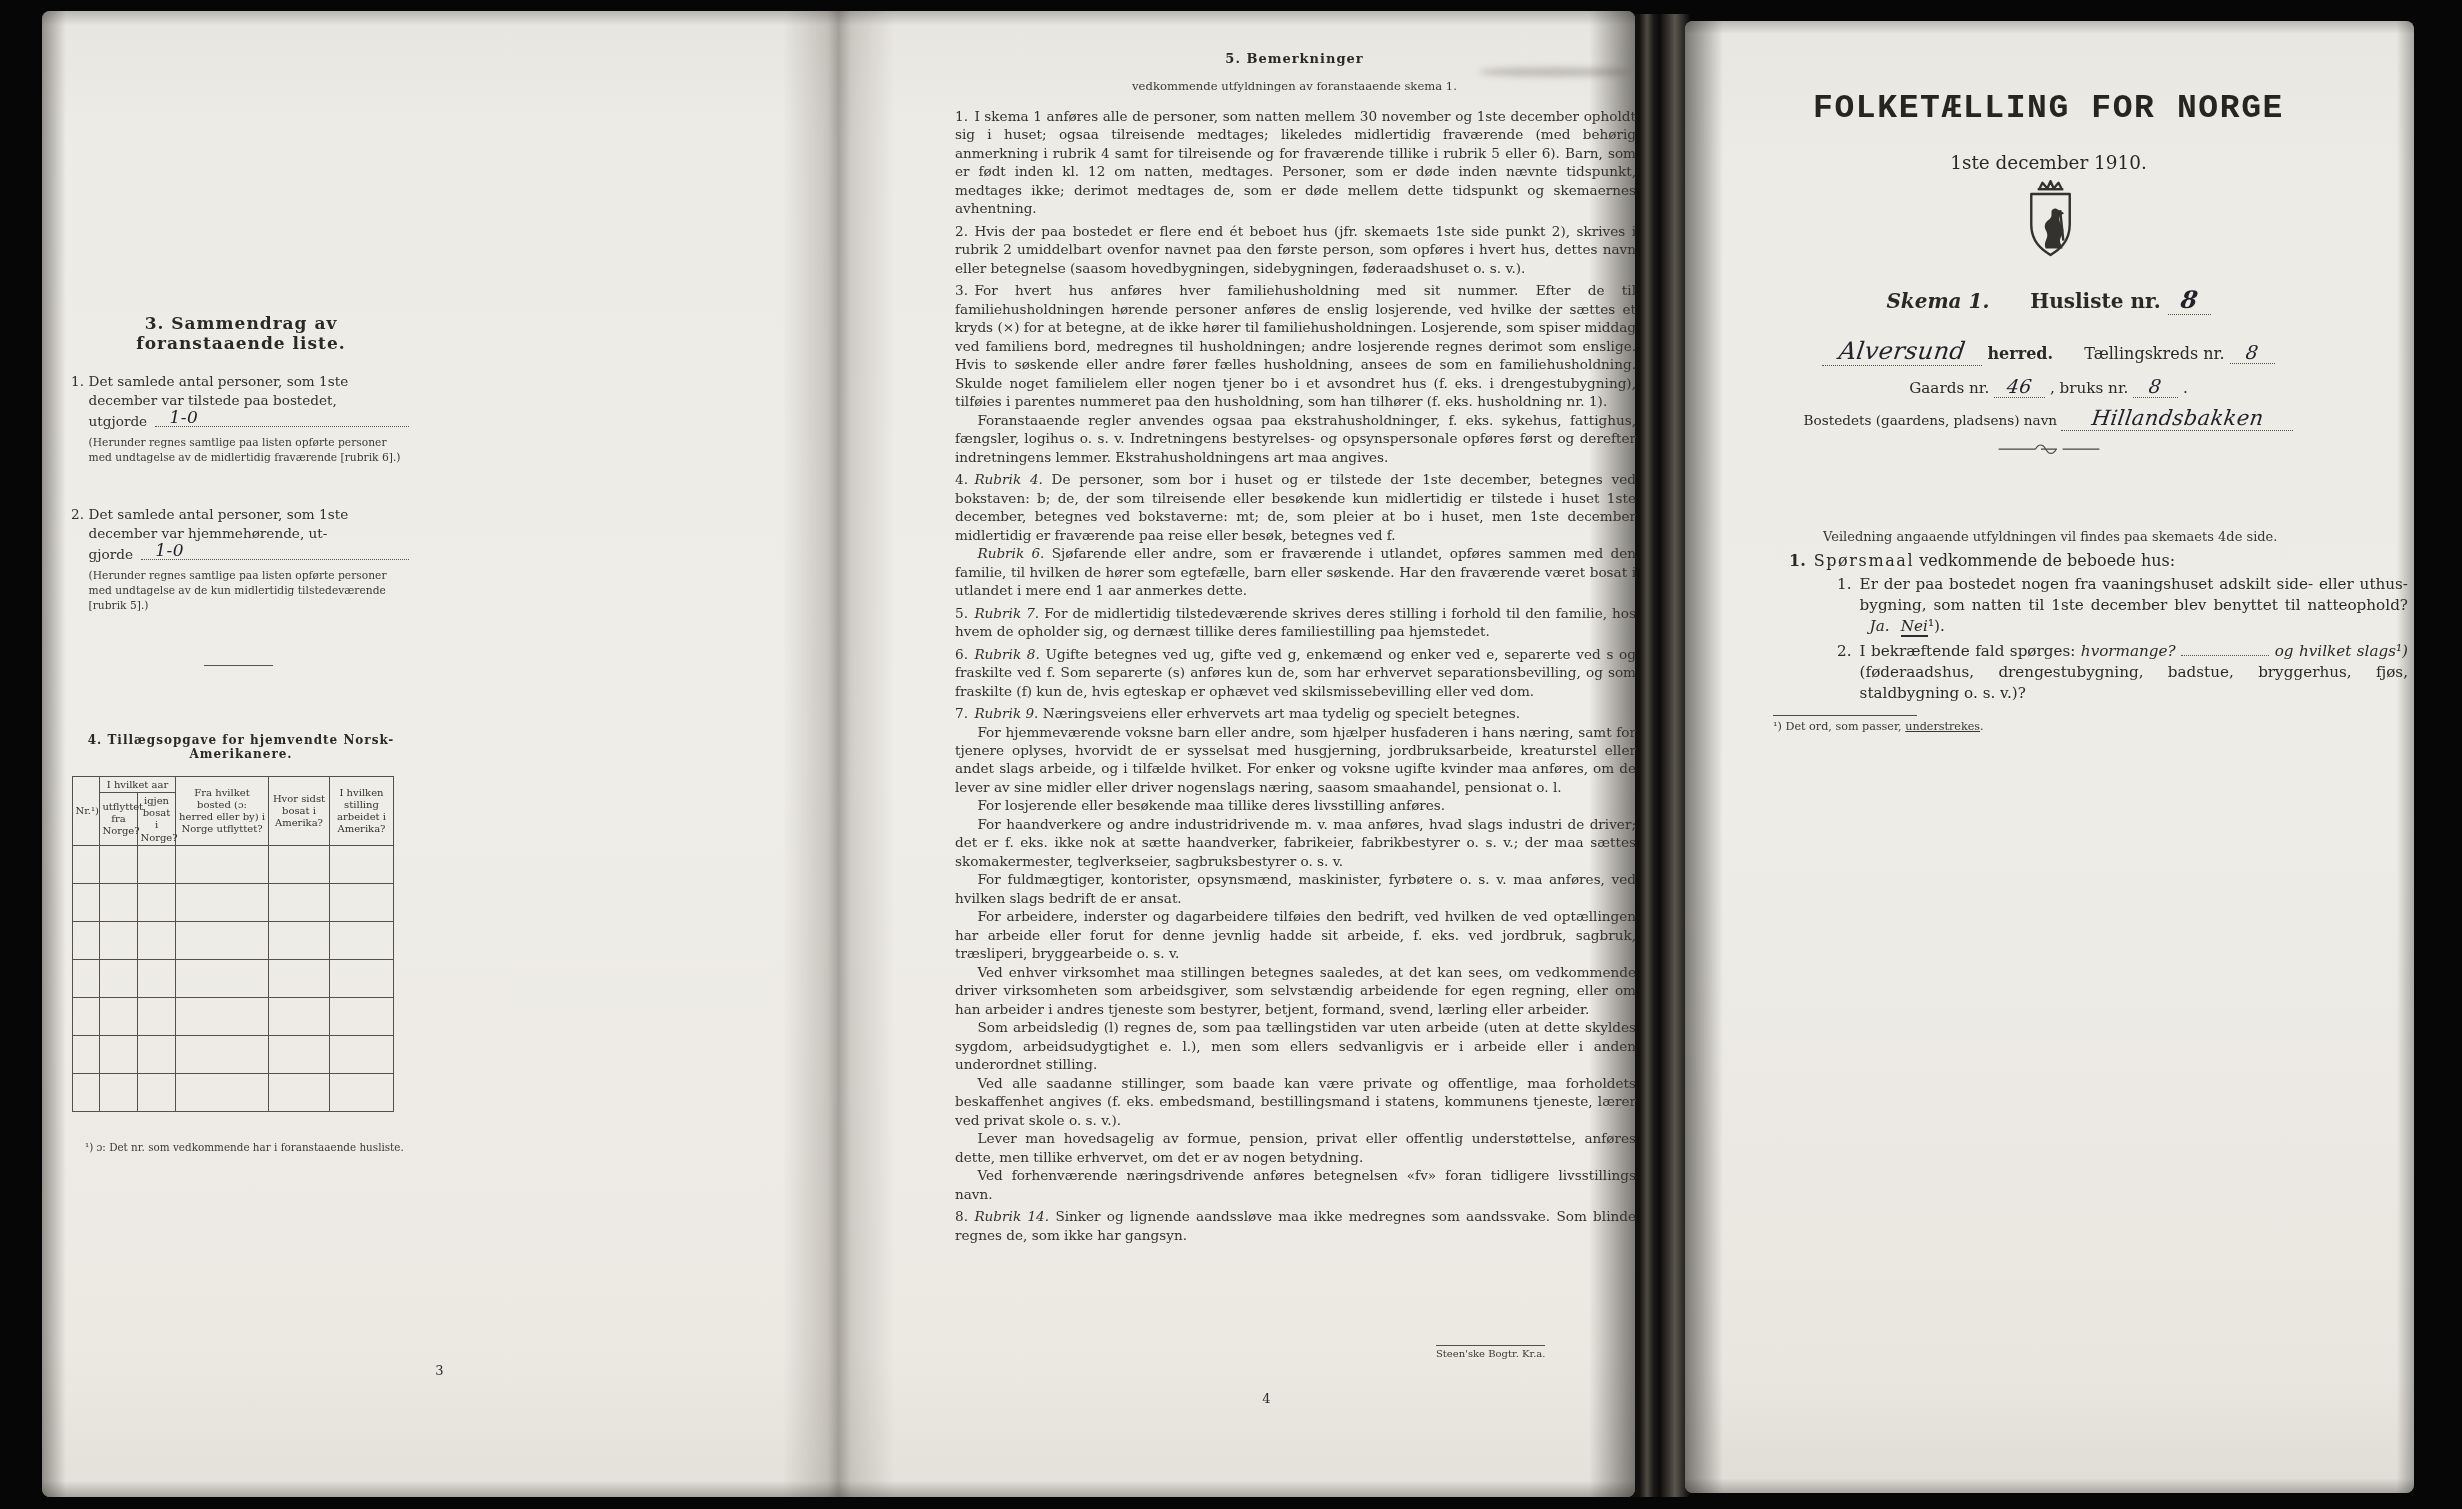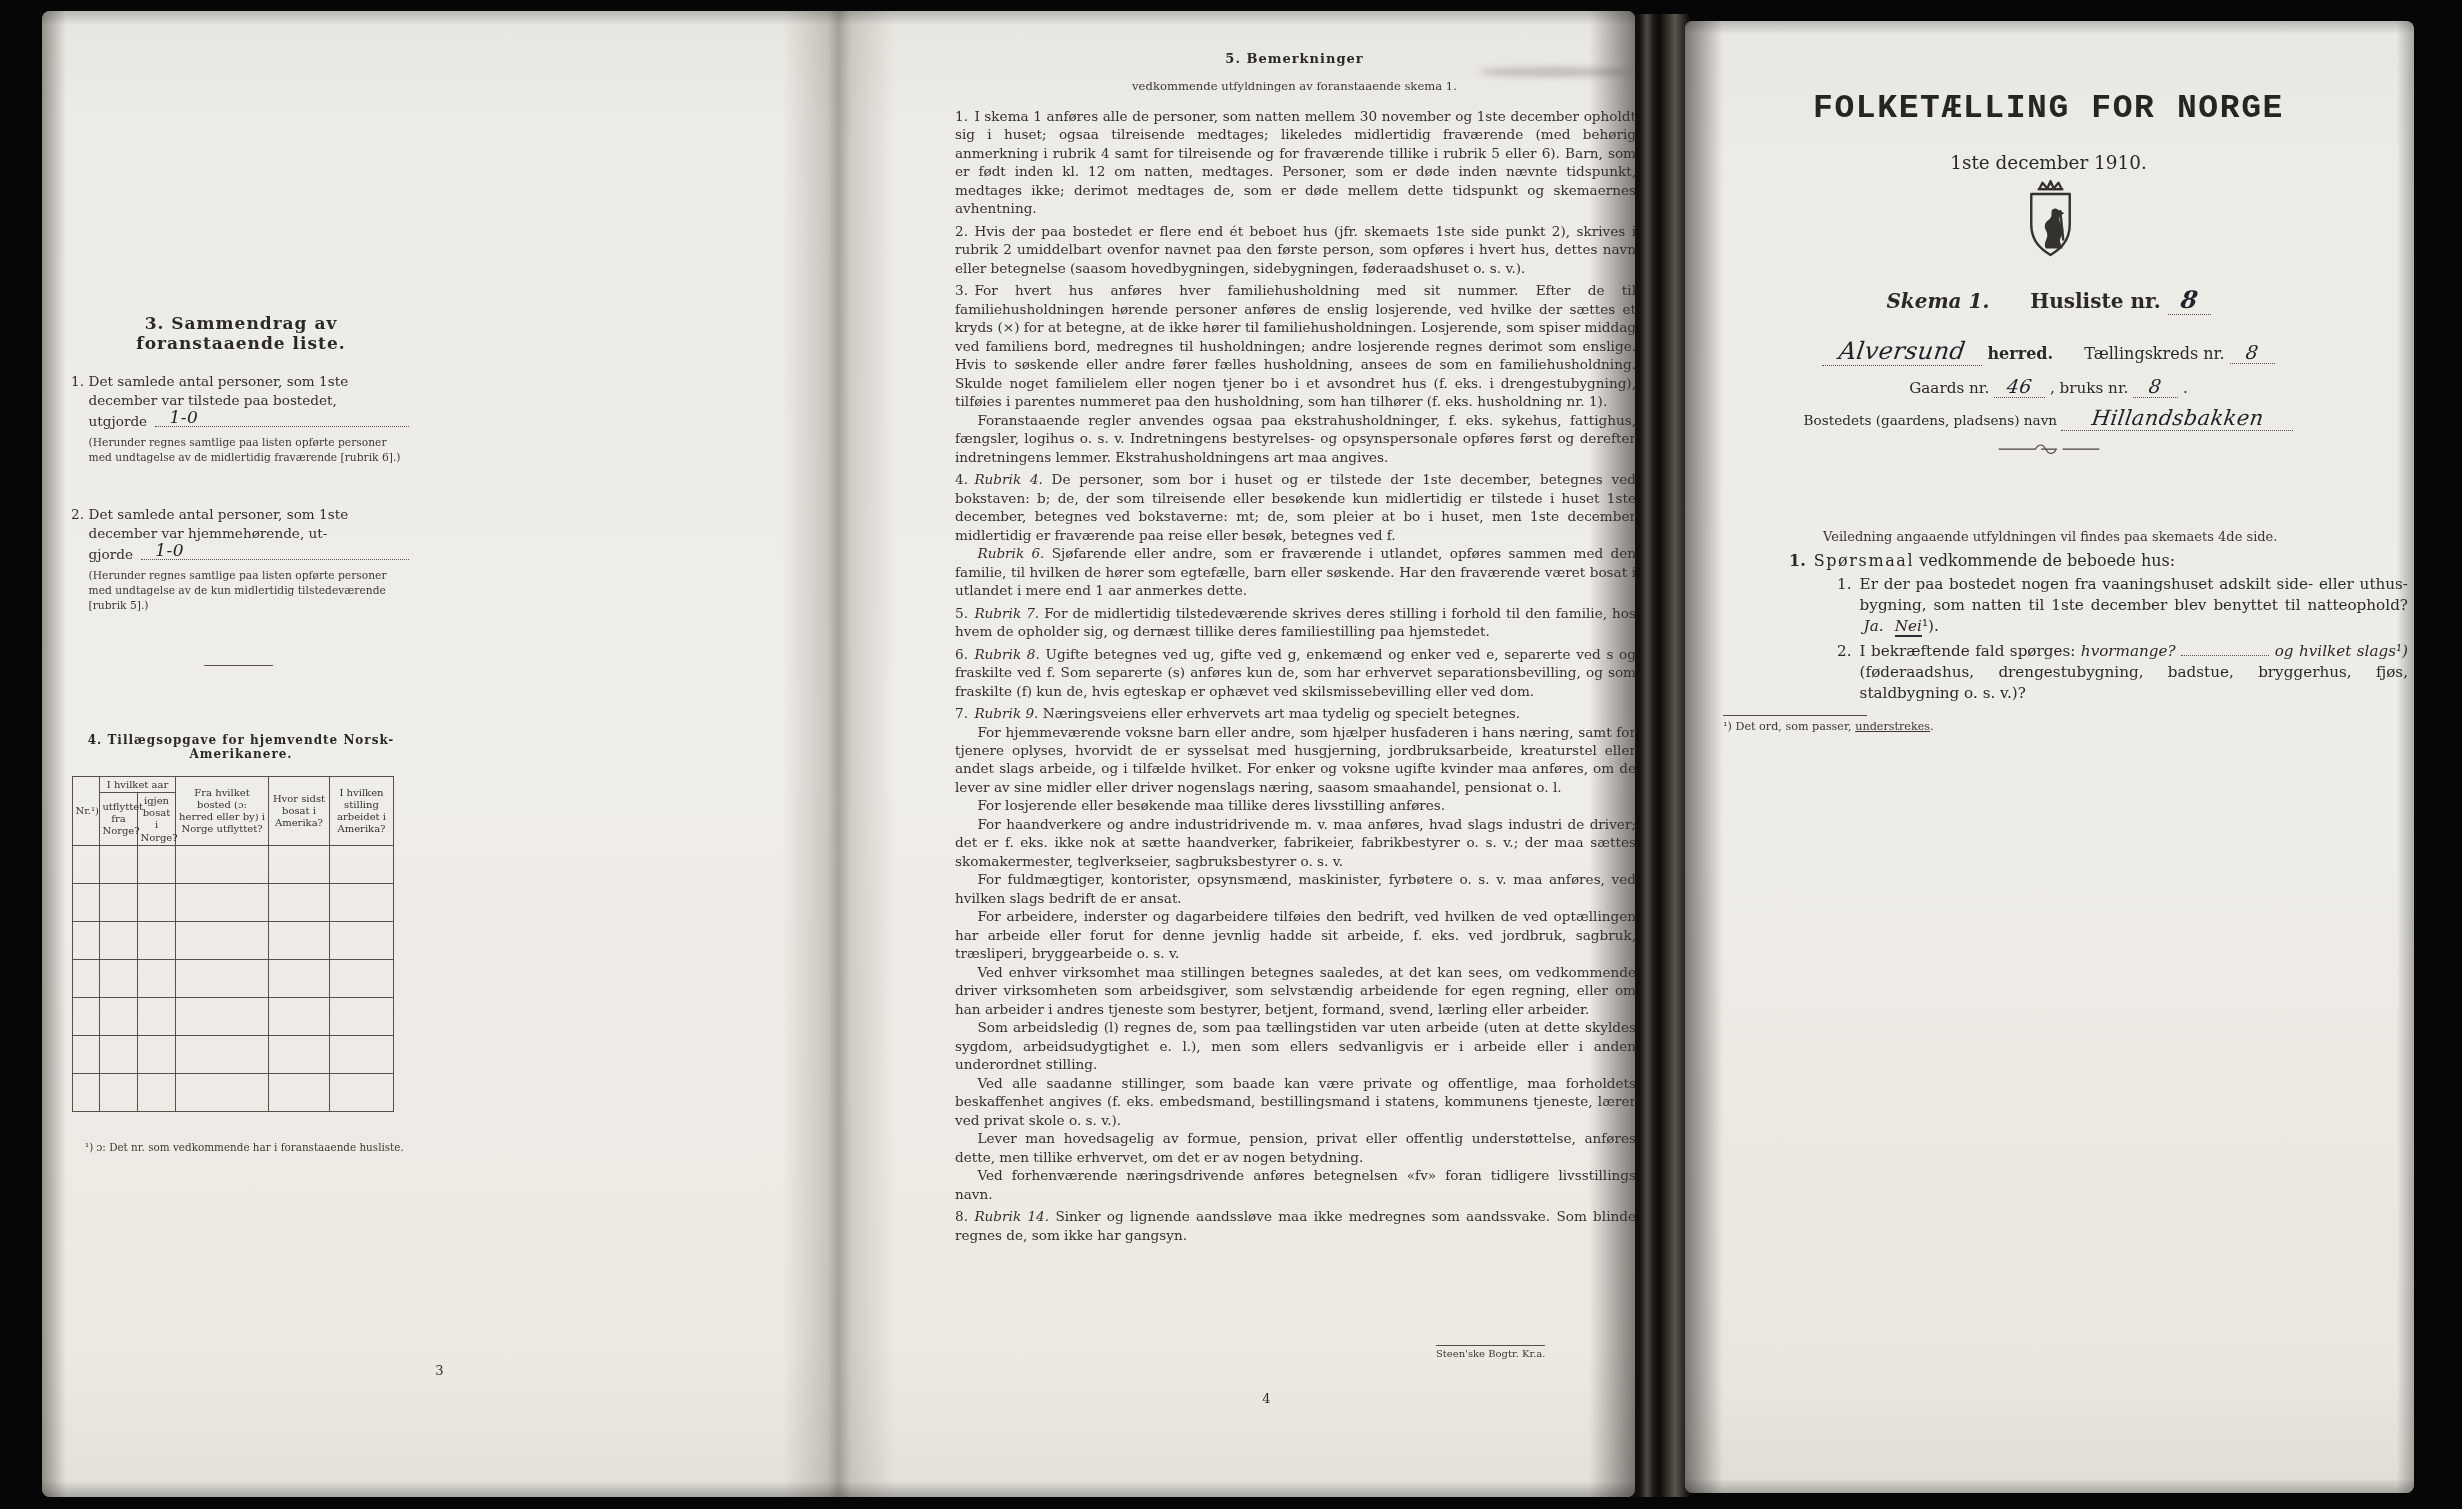--- a/index.html
+++ b/index.html
@@ -284,36 +284,36 @@
   <div class="abs" style="left:1823px;top:529px;width:577px;font-size:13px;color:#3a3732">Veiledning angaaende utfyldningen vil findes paa skemaets 4de side.</div>
 
   <div class="abs" style="left:1789px;top:551px;font-size:16px;color:#2b2925">
     <span style="font-weight:700;padding-right:8px">1.</span><span style="letter-spacing:1.6px">Spørsmaal</span><span> vedkommende de beboede hus:</span>
   </div>
 
   <div class="abs q" style="left:1834px;top:574px;width:574px">
     <span class="qnum">1.</span>
     <div class="qbody">
       <span>Er der paa bostedet nogen fra vaaningshuset adskilt side- eller uthus-bygning, som natten til 1ste december blev benyttet til natteophold? </span>
-      <span class="it" style="margin-left:4px">Ja.</span>
+      <span class="it" style="margin-left:10px">Ja.</span>
       <span class="it nei" style="margin-left:6.4px">Nei</span><span>¹).</span>
     </div>
   </div>
 
   <div class="abs q" style="left:1834px;top:641px;width:574px">
     <span class="qnum">2.</span>
     <div class="qbody">
       <span>I bekræftende fald spørges: </span>
       <span class="it">hvormange?</span>
       <span class="dots"></span>
       <span class="it">og hvilket slags¹)</span><span> (føderaadshus, drengestubygning, badstue, bryggerhus, fjøs, staldbygning o. s. v.)?</span>
     </div>
   </div>
 
-  <div class="abs" style="left:1723px;top:715px">
+  <div class="abs" style="left:1773px;top:715px">
     <div class="fnrule"></div>
     <div style="font-size:11.2px;color:#3a3732">
       <span>¹) Det ord, som passer, </span><span class="u">understrekes</span><span>.</span>
     </div>
   </div>
 
 </div>
 
 
 </body></html>

